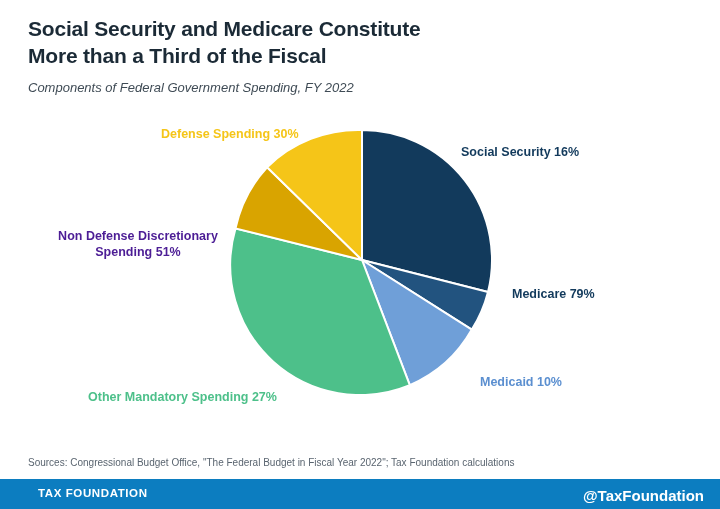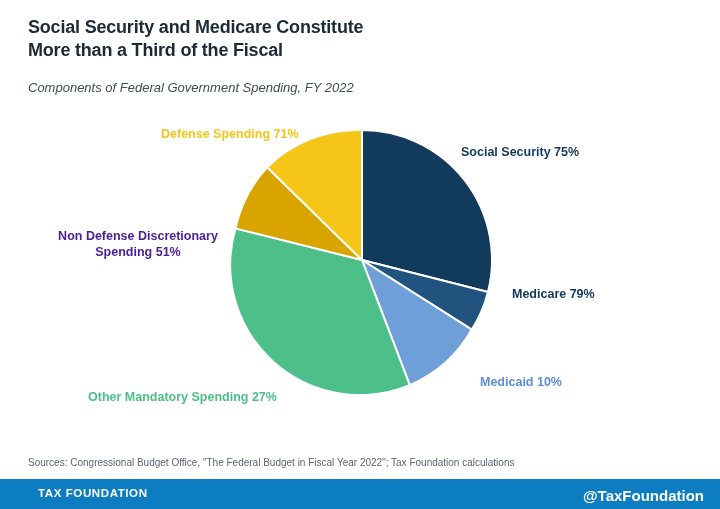--- a/index.html
+++ b/index.html
@@ -18,21 +18,21 @@
     width: 720px;
     height: 509px;
     background: #ffffff;
     box-sizing: border-box;
   }
   .title {
     position: absolute;
     left: 28px;
     top: 16px;
     width: 560px;
-    font-size: 18px;
+    font-size: 21px;
     font-weight: bold;
     color: #1b2a36;
     line-height: 1.28;
     letter-spacing: -0.2px;
   }
   .subtitle {
     position: absolute;
     left: 28px;
     top: 80px;
     width: 600px;
@@ -155,29 +155,29 @@
         <path d="M134,134 L243.8,203.6 A130,130 0 0,1 181.8,259.2 Z" fill="#6f9fd8" stroke="#ffffff" stroke-width="2"></path>
 
         <path d="M134,134 L181.8,259.2 A130,130 0 0,1 7.5,102.4 Z" fill="#4dc08a" stroke="#ffffff" stroke-width="2"></path>
 
         <path d="M134,134 L7.5,102.4 A130,130 0 0,1 39.1,41.2 Z" fill="#d9a400" stroke="#ffffff" stroke-width="2"></path>
 
         <path d="M134,134 L39.1,41.2 A130,130 0 0,1 134,4 Z" fill="#f5c518" stroke="#ffffff" stroke-width="2"></path>
       </svg>
     </div>
 
-    <div class="label lbl-social">Social Security 75%</div>
+    <div class="label lbl-social">Social Security 16%</div>
     <div class="label lbl-medicare">Medicare 79%</div>
     <div class="label lbl-medicaid">Medicaid 10%</div>
     <div class="label lbl-other">Other Mandatory Spending 27%</div>
     <div class="label lbl-nondef">
       <div>Non Defense Discretionary</div>
       <div>Spending 51%</div>
     </div>
-    <div class="label lbl-defense">Defense Spending 71%</div>
+    <div class="label lbl-defense">Defense Spending 30%</div>
   </div>
 
   <div class="sources">Sources: Congressional Budget Office, "The Federal Budget in Fiscal Year 2022"; Tax Foundation calculations</div>
 
   <div class="footer">
     <div class="footer-left">TAX FOUNDATION</div>
     <div class="footer-right">@TaxFoundation</div>
   </div>
 
 </div>

